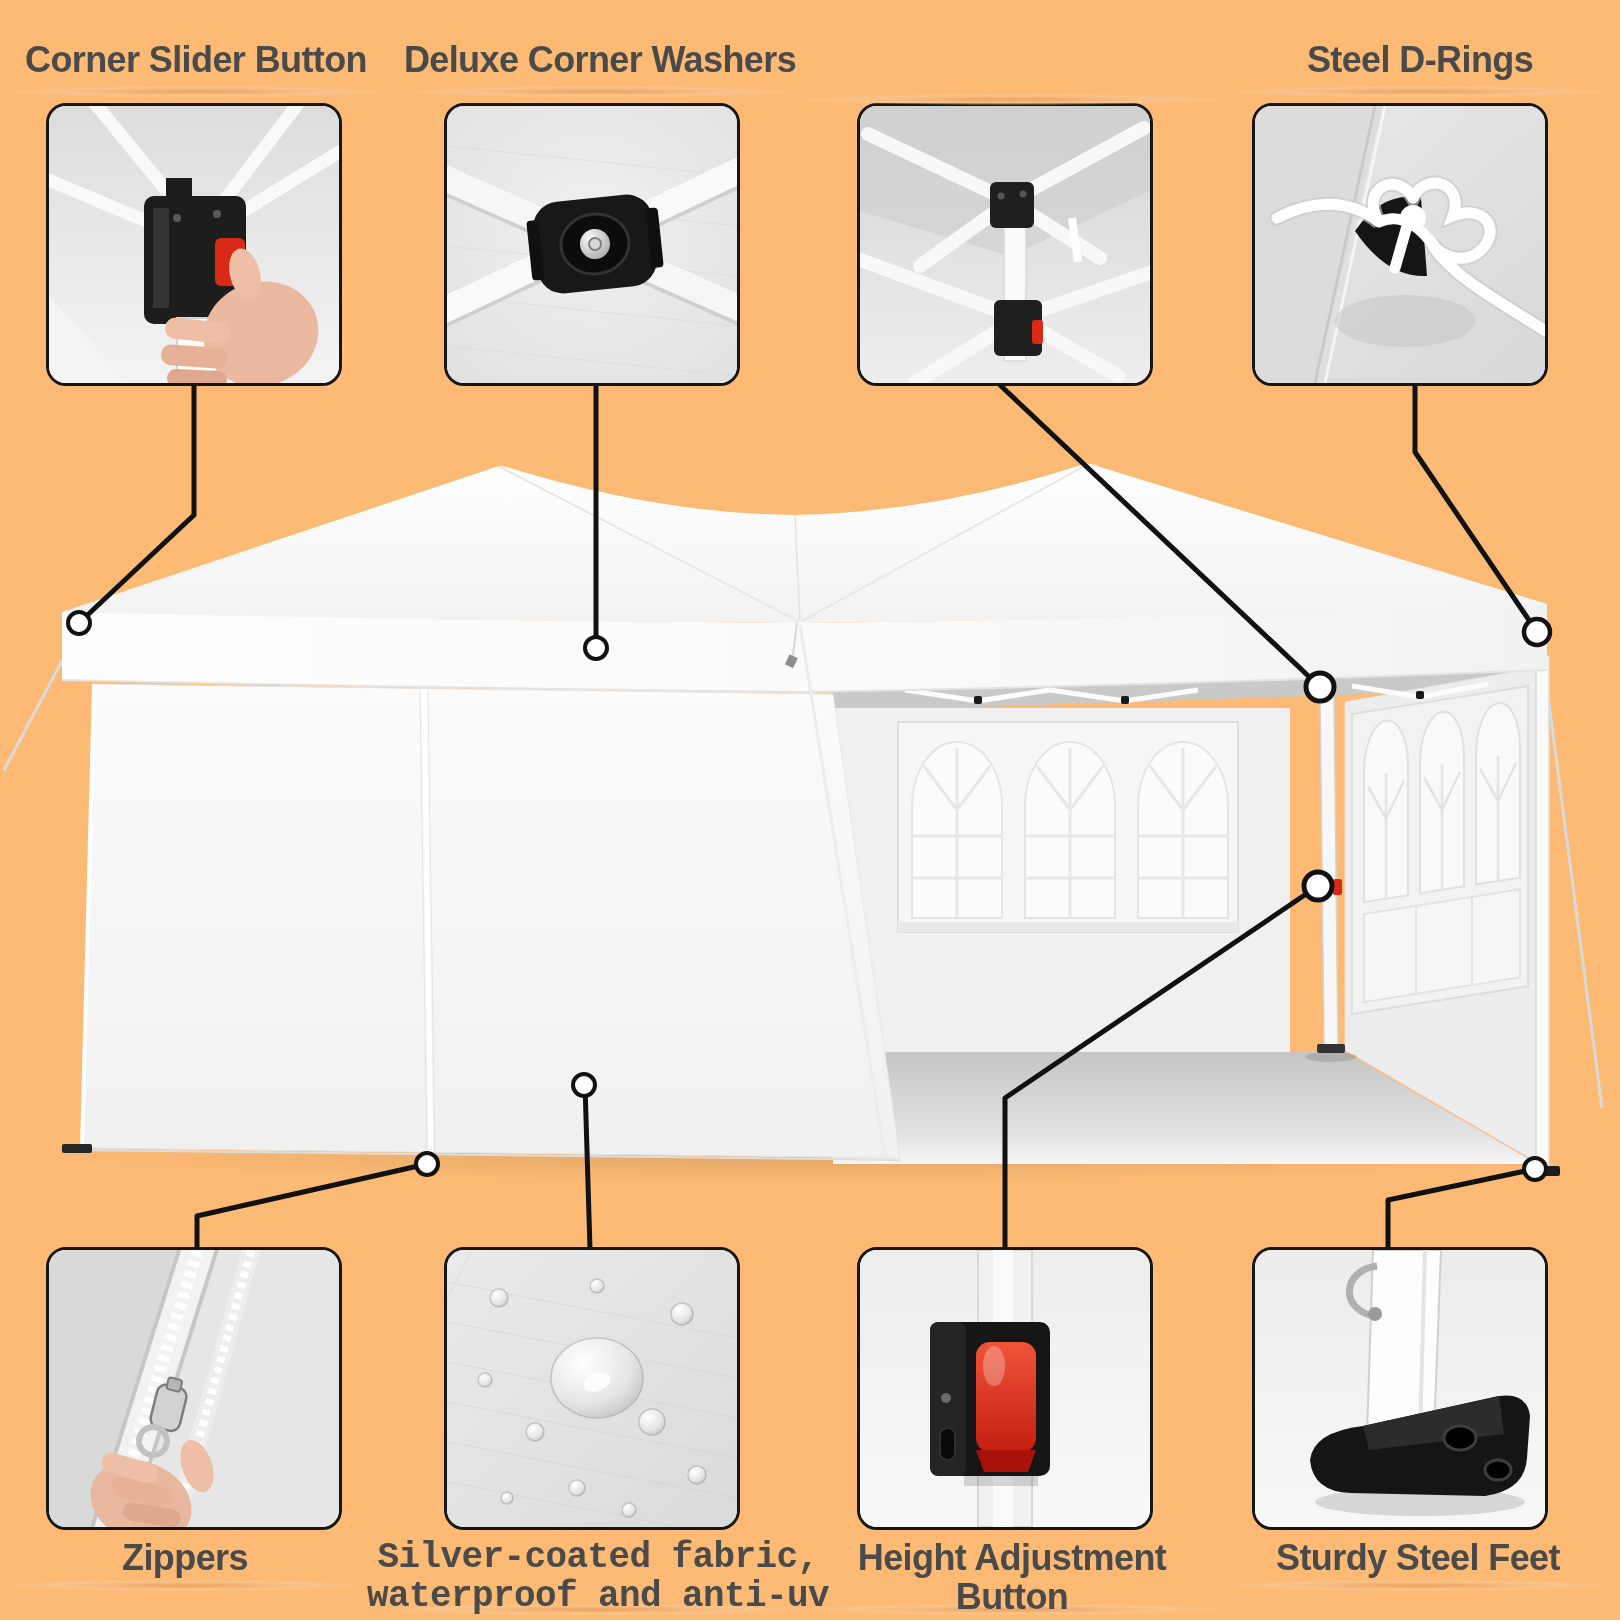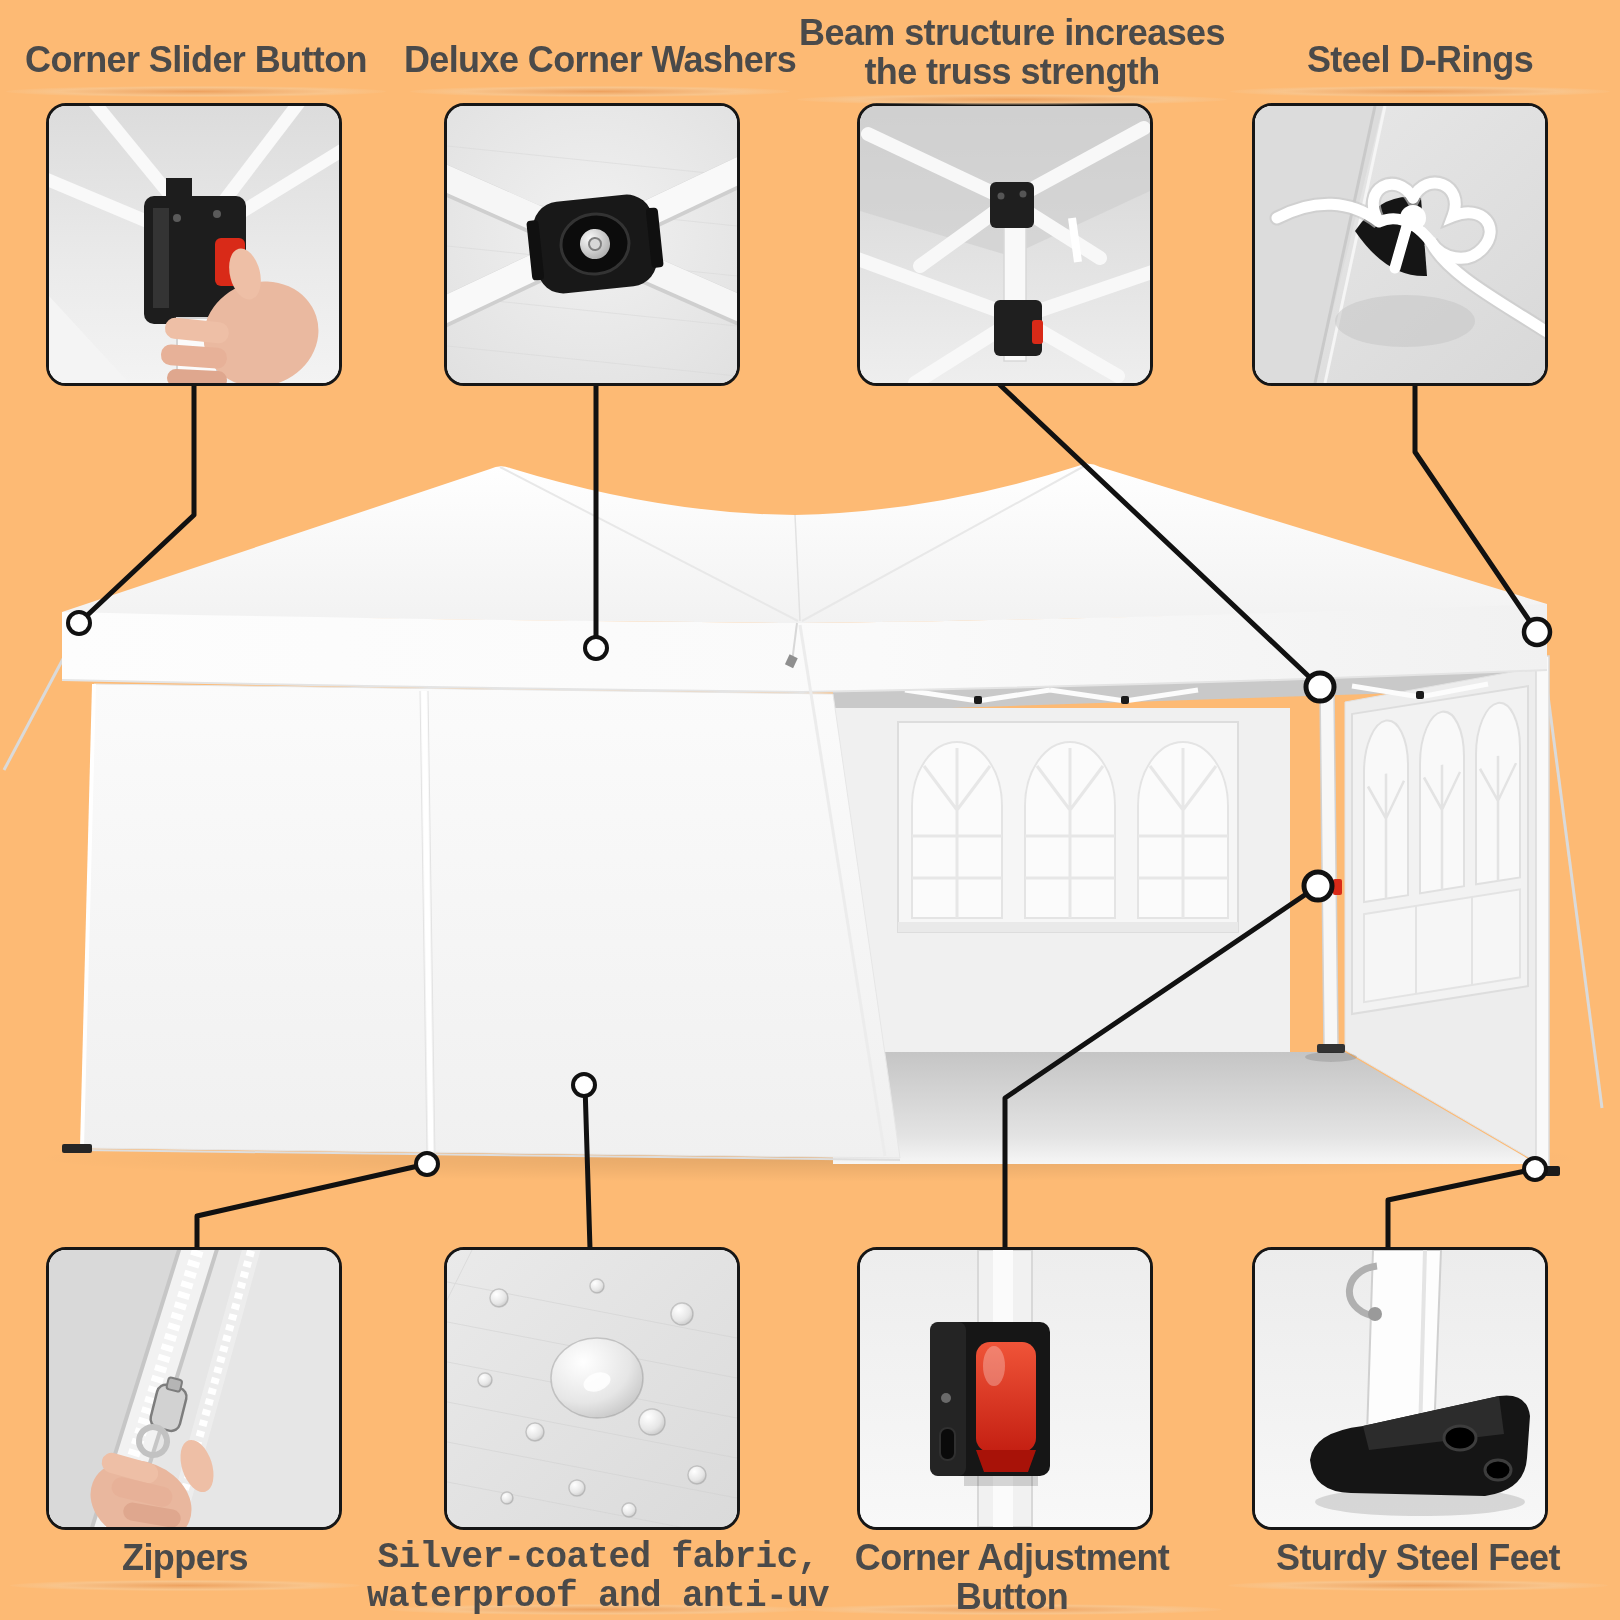--- a/index.html
+++ b/index.html
@@ -414,33 +414,31 @@
     </svg>
   </div>
 
   <div class="underline" style="left:6px;top:86px;width:380px;"></div>
   <div class="flabel" style="left:-64px;top:40px;">Corner Slider Button</div>
 
   <div class="underline" style="left:410px;top:86px;width:380px;"></div>
   <div class="flabel" style="left:340px;top:40px;">Deluxe Corner Washers</div>
 
   <div class="underline" style="left:797px;top:94px;width:430px;"></div>
-  <div class="flabel" style="left:752px;top:13px;">Beam structure increases
-the truss strength</div>
 
   <div class="underline" style="left:1230px;top:86px;width:380px;"></div>
   <div class="flabel" style="left:1160px;top:40px;">Steel D-Rings</div>
 
   <div class="underline" style="left:10px;top:1580px;width:350px;"></div>
   <div class="flabel" style="left:-75px;top:1538px;">Zippers</div>
 
   <div class="underline" style="left:388px;top:1604px;width:420px;"></div>
   <div class="flabel" style="left:338px;top:1538px;font-family:Liberation Mono, monospace;">Silver-coated fabric,
 waterproof and anti-uv</div>
 
   <div class="underline" style="left:802px;top:1604px;width:420px;"></div>
-  <div class="flabel" style="left:752px;top:1538px;">Corner Adjustment
+  <div class="flabel" style="left:752px;top:1538px;">Height Adjustment
 Button</div>
 
   <div class="underline" style="left:1228px;top:1580px;width:380px;"></div>
   <div class="flabel" style="left:1158px;top:1538px;">Sturdy Steel Feet</div>
 
 </div>
 
 </body></html>

